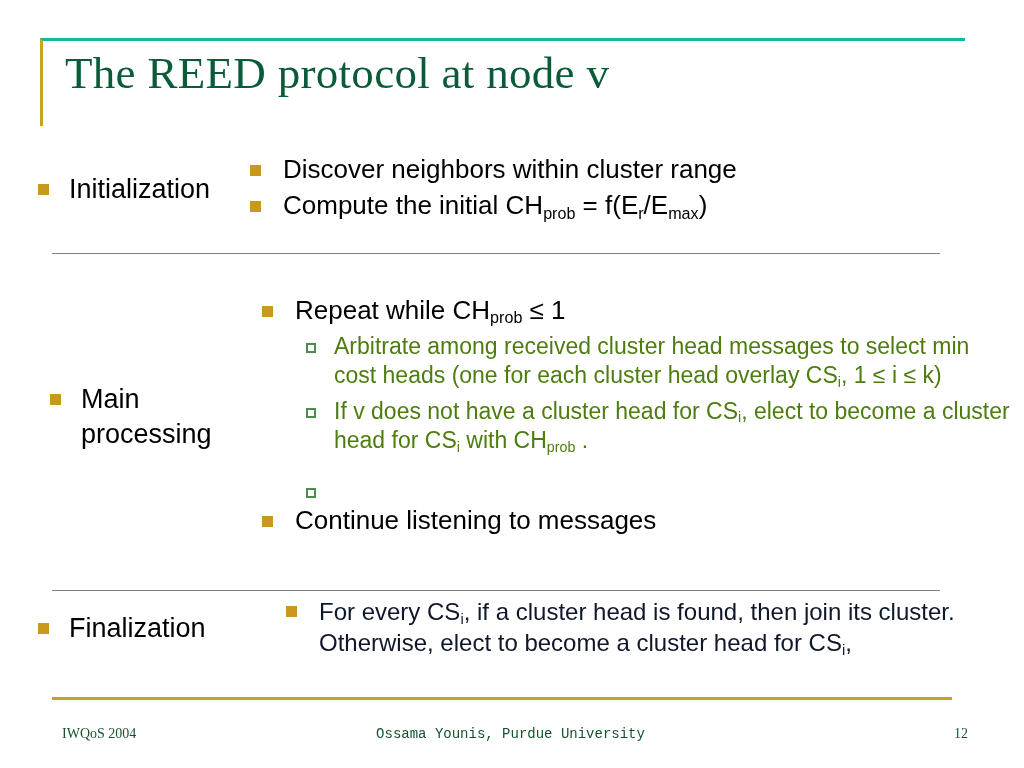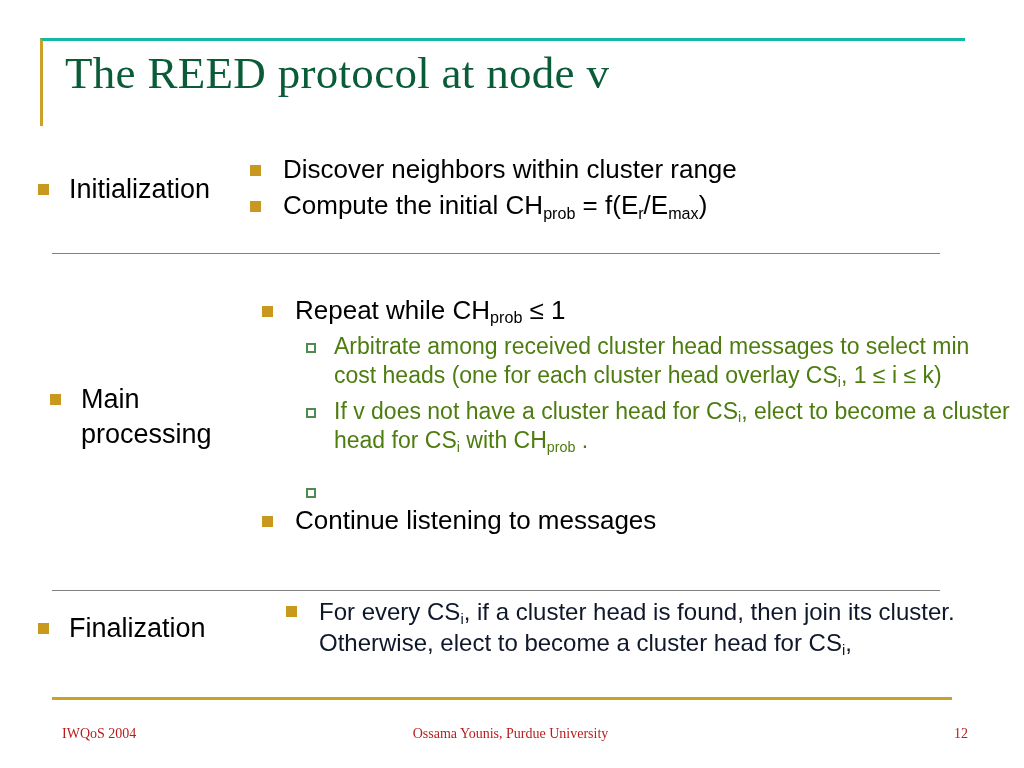--- a/index.html
+++ b/index.html
@@ -154,24 +154,24 @@
 
   
   #footer {
     position: absolute;
     left: 0;
     top: 726px;
     width: 1024px;
     height: 24px;
     font-family: "Liberation Serif", serif;
     font-size: 14px;
-    color: #b91c1c;
+    color: #14532d;
   }
   #footer-left   { position: absolute; left: 62px;  top: 0; }
-  #footer-center { position: absolute; left: 0; top: 0; width: 1021px; text-align: center; }
+  #footer-center { position: absolute; left: 0; top: 0; width: 1021px; text-align: center; font-family: Liberation Mono, monospace; }
   #footer-right  { position: absolute; right: 56px; top: 0; }
 </style>
 </head>
 <body>
 
 <div id="title-block">
   <div id="slide-title">The REED protocol at node v</div>
 </div>
 
 <div id="body-area">

